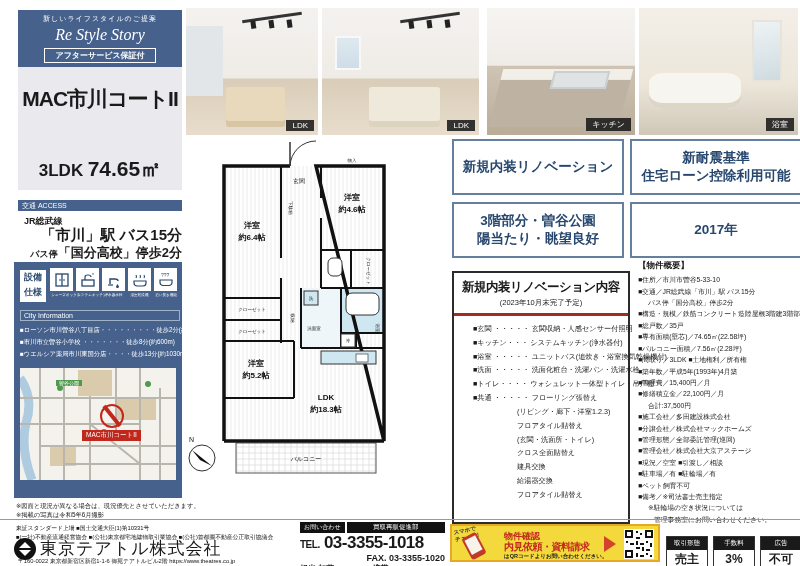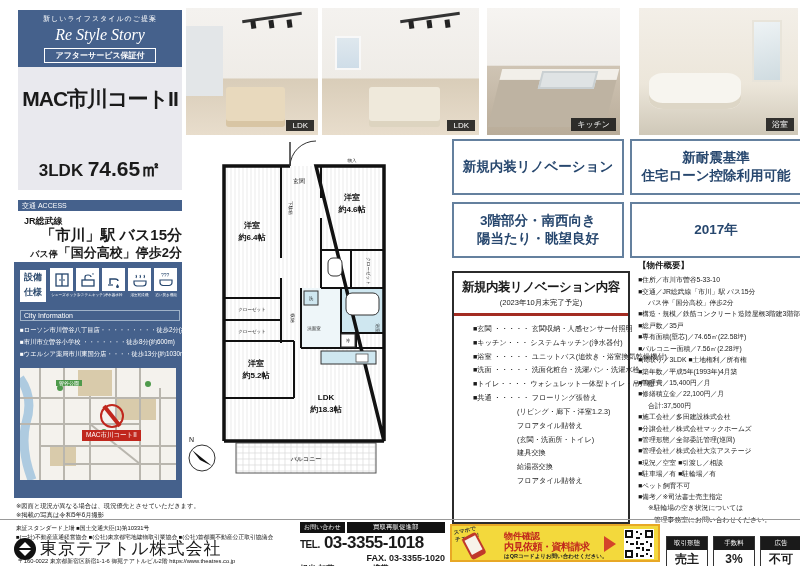--- a/index.html
+++ b/index.html
@@ -232,21 +232,21 @@
       <div class="track"></div>
     <div class="furn"></div>
     <div class="photo-badge">LDK</div>
   </div>
   <div class="abs photo" style="left:322px;width:157px;">
     <div class="win"></div>
       <div class="track"></div>
     <div class="furn" style="background:#efe9db;box-shadow:0 6px 0 #ddd4c0;"></div>
     <div class="photo-badge">LDK</div>
   </div>
-  <div class="abs photo kitchen" style="left:487px;width:133px;">
+  <div class="abs photo kitchen" style="left:487px;width:148px;">
     <div class="counter"></div>
     <div class="sink"></div>
     <div class="photo-badge">キッチン</div>
   </div>
   <div class="abs photo bath" style="left:639px;width:159px;">
     <div class="tub"></div>
     <div class="mirror"></div>
     <div class="photo-badge">浴室</div>
   </div>
 
@@ -325,21 +325,21 @@
   <div class="abs" style="left:452px;top:139px;display:grid;grid-template-columns:168px 168px;gap:7px 10px;">
     <div class="fbadge">
       <div>新規内装リノベーション</div>
         <div></div>
     </div>
     <div class="fbadge">
       <div>新耐震基準</div>
         <div>住宅ローン控除利用可能</div>
     </div>
     <div class="fbadge">
-      <div>3階部分・南西向き</div>
+      <div>3階部分・曽谷公園</div>
         <div>陽当たり・眺望良好</div>
     </div>
     <div class="fbadge">
       <div>2017年</div>
     </div>
   </div>
 
   <div class="abs reno-box">
     <div class="reno-title">新規内装リノベーション内容</div>
     <div class="reno-sub">(2023年10月末完了予定)</div>
@@ -347,20 +347,21 @@
     <div class="reno-list">
       <div>■玄関 ・・・・・ 玄関収納・人感センサー付照明</div>
       <div>■キッチン・・・ システムキッチン(浄水器付)</div>
       <div>■浴室 ・・・・・ ユニットバス(追炊き・浴室換気乾燥機付)</div>
       <div>■洗面 ・・・・・ 洗面化粧台・洗濯パン・洗濯水栓</div>
       <div>■トイレ・・・・ ウォシュレット一体型トイレ・吊戸棚</div>
       <div>■共通 ・・・・・ フローリング張替え</div>
       <div class="indent">(リビング・廊下・洋室1.2.3)</div>
       <div class="indent">フロアタイル貼替え</div>
       <div class="indent">(玄関・洗面所・トイレ)</div>
+      <div class="indent">クロス全面貼替え</div>
       <div class="indent">建具交換</div>
       <div class="indent">給湯器交換</div>
       <div class="indent">フロアタイル貼替え</div>
     </div>
   </div>
 
   <div class="abs overview">
     <div class="overview-head">【物件概要】</div>
     <div>■住所／市川市曽谷5-33-10</div>
     <div>■交通／JR総武線「市川」駅 バス15分</div>

